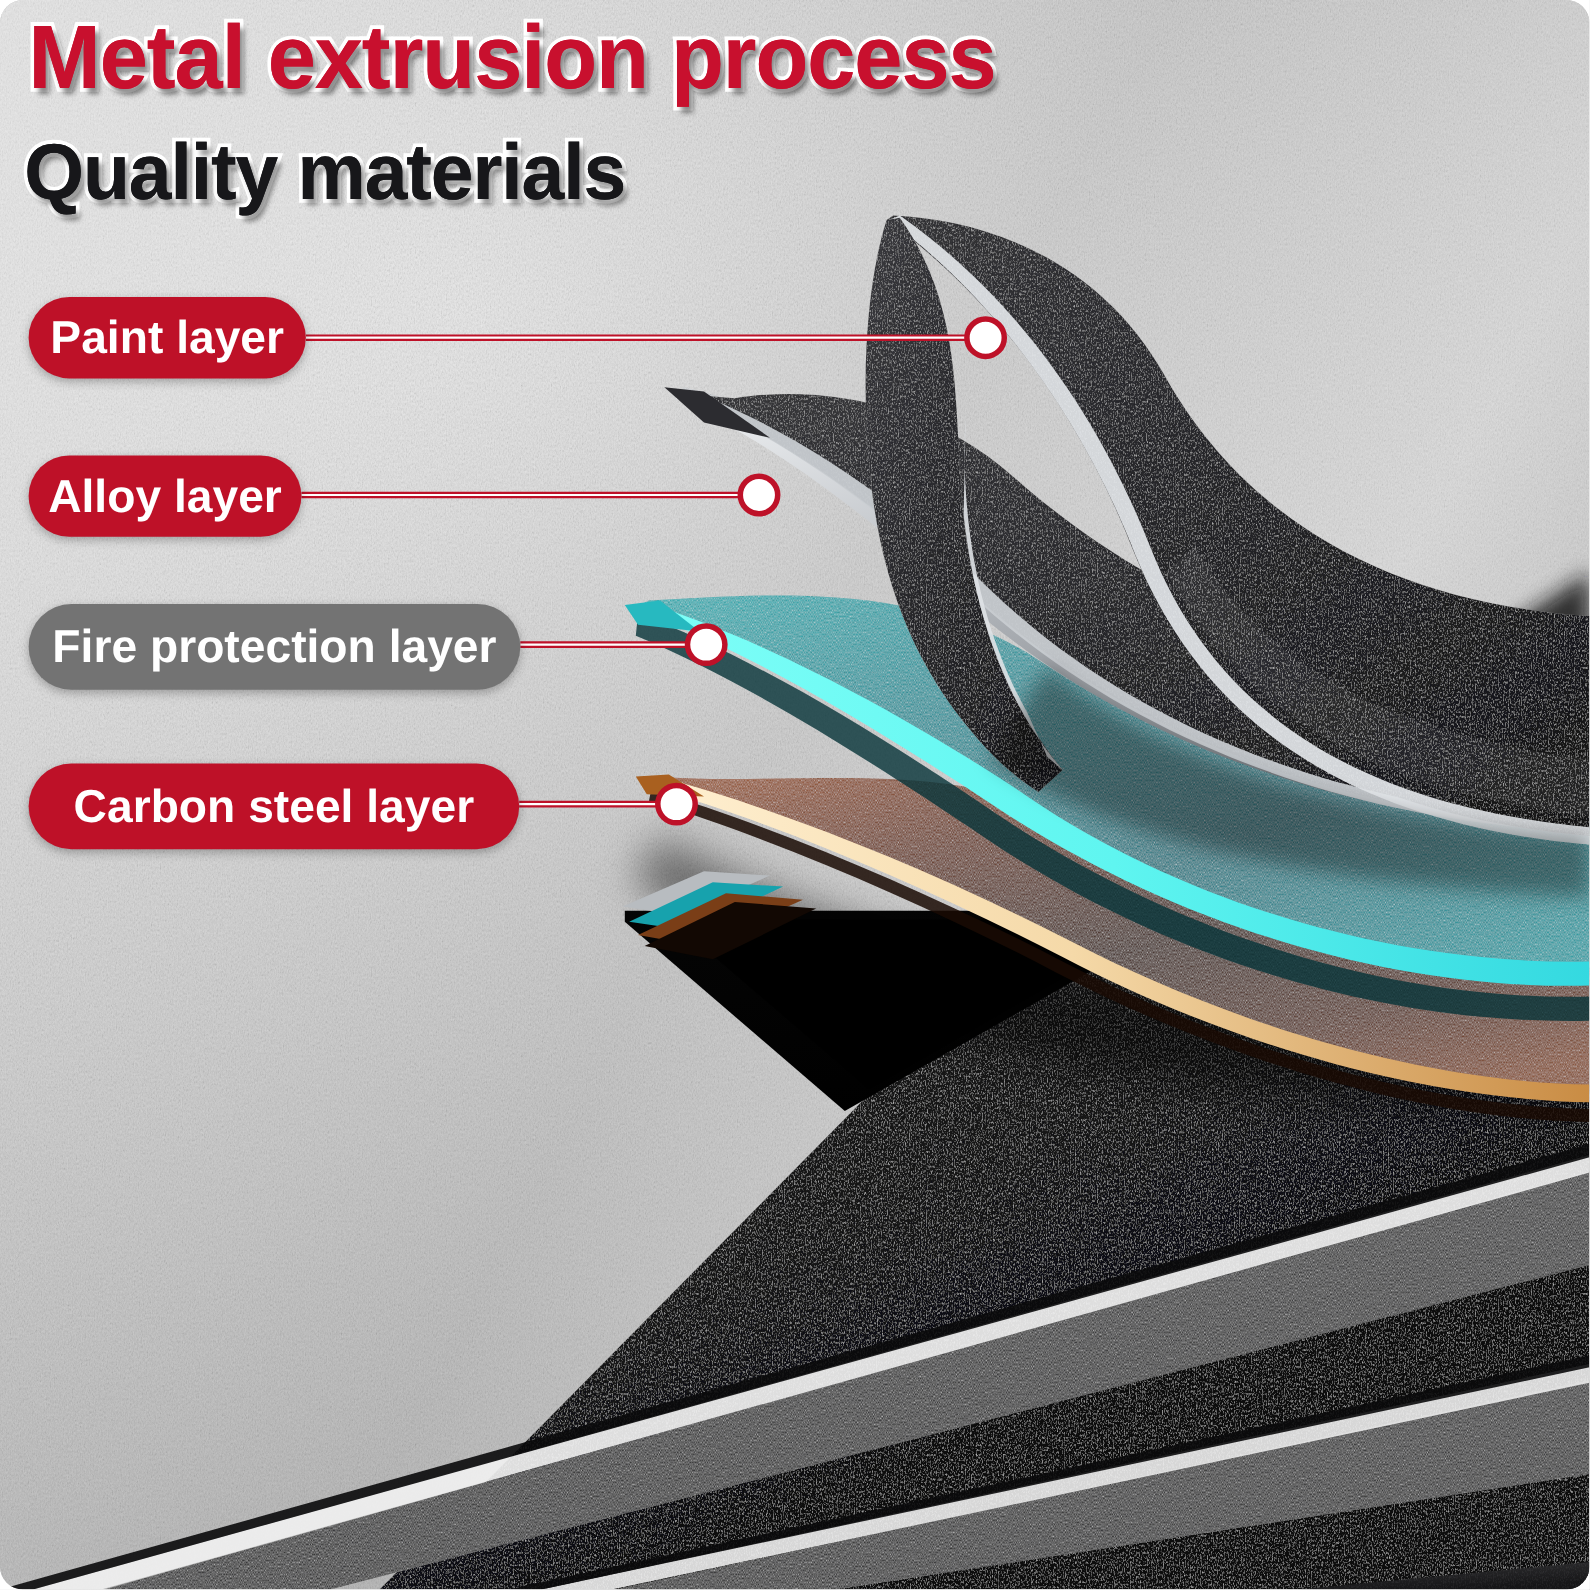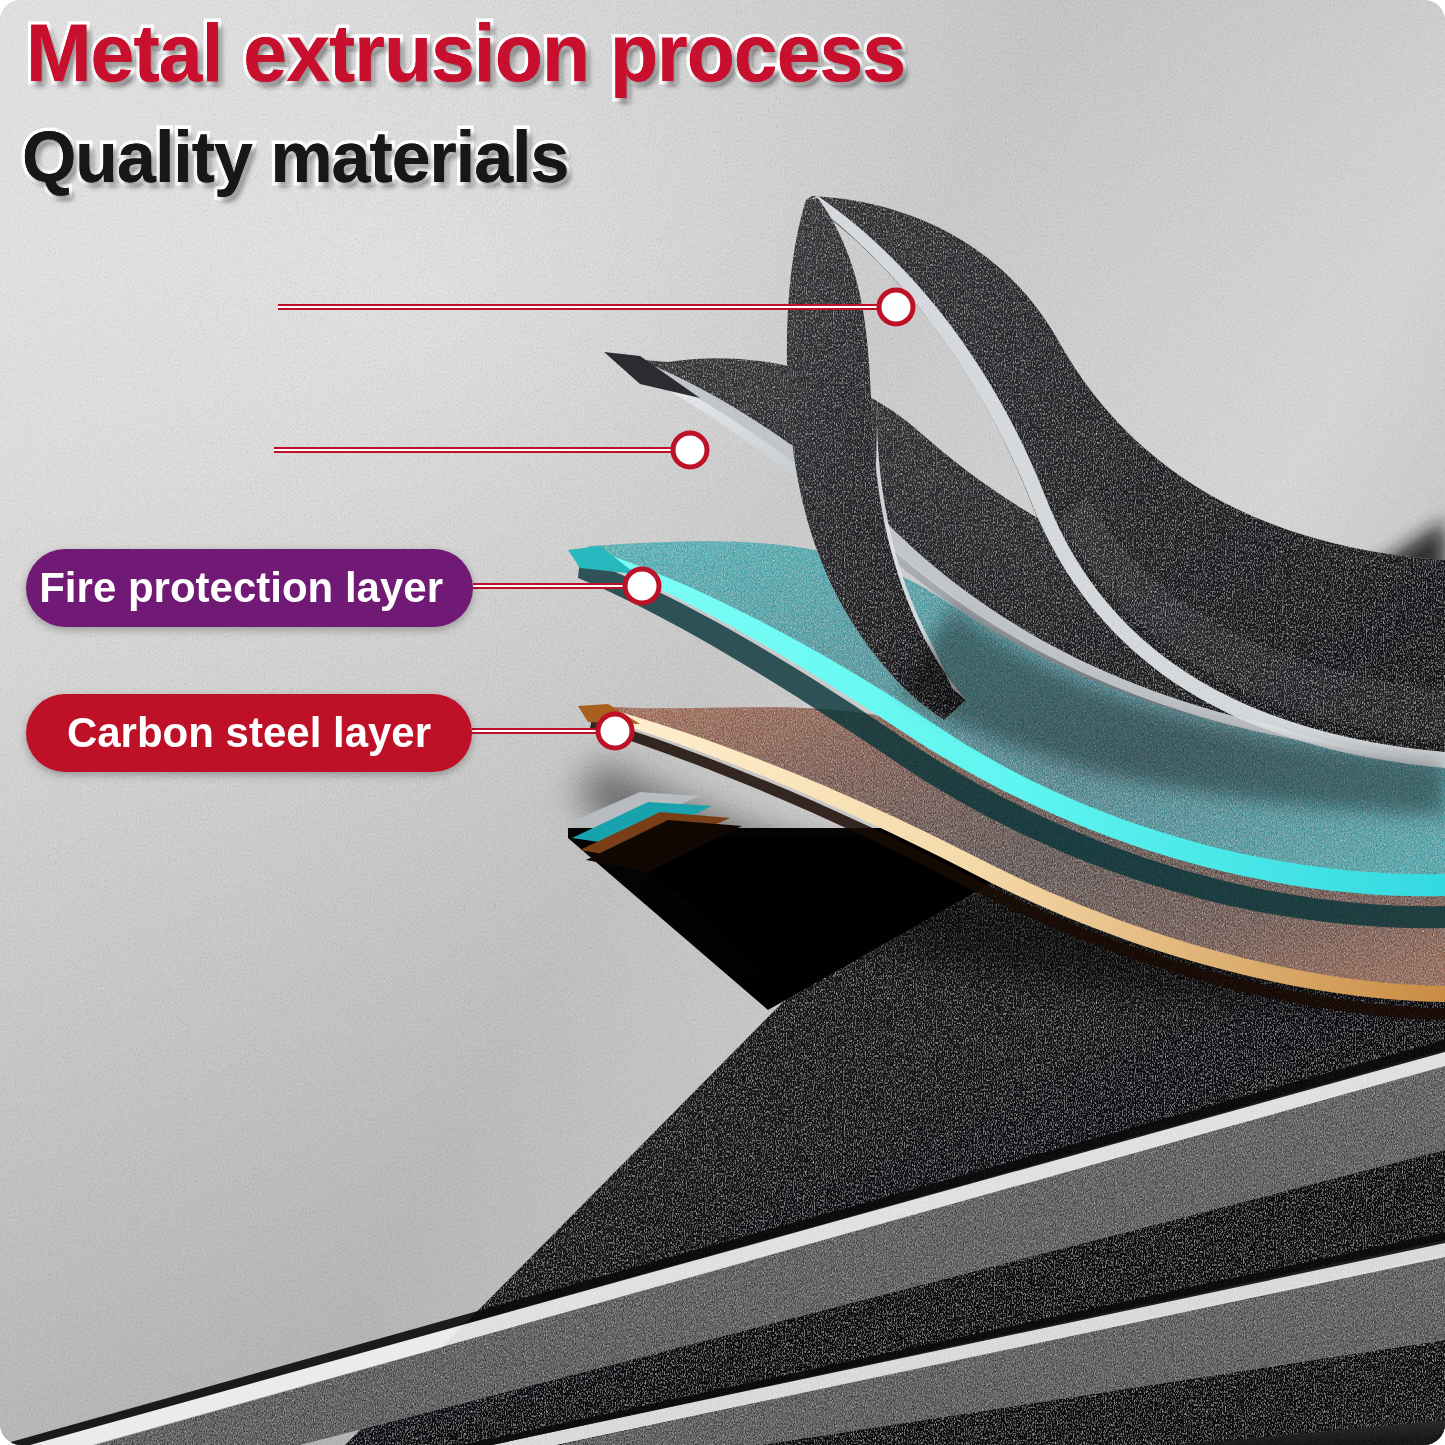--- a/index.html
+++ b/index.html
@@ -334,20 +334,26 @@
         <circle cx="615" cy="731" r="17" fill="#ffffff" stroke="#BE1128" stroke-width="5"></circle>
       </g>
   </svg>
 
   <div class="title">Metal extrusion process</div>
   <div class="title-fill">Metal extrusion process</div>
 
   <div class="subtitle">Quality materials</div>
   <div class="subtitle-fill">Quality materials</div>
 
-  <div class="pill" id="pill-2" style="left: 26px; top: 549px; width: 447px; height: 78px; background: #701a75; justify-content: flex-end;">
+  <div class="pill" id="pill-0" style="left: 26px; top: 270px; width: 252px; height: 74px; background: rgb(190, 17, 40);">
+    <span>Paint layer</span>
+  </div>
+  <div class="pill" id="pill-1" style="left: 26px; top: 414px; width: 248px; height: 74px; background: rgb(190, 17, 40);">
+    <span>Alloy layer</span>
+  </div>
+  <div class="pill" id="pill-2" style="left: 26px; top: 549px; width: 447px; height: 78px; background: #737373;">
     <span>Fire protection layer</span>
   </div>
   <div class="pill" id="pill-3" style="left: 26px; top: 694px; width: 446px; height: 78px; background: rgb(190, 17, 40);">
     <span>Carbon steel layer</span>
   </div>
 
 </div>
 
 </body></html>

